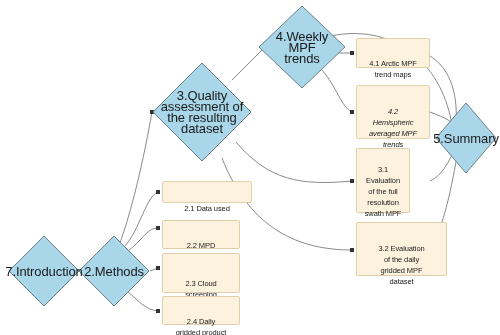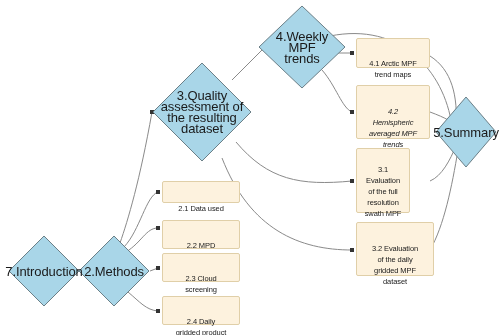--- a/index.html
+++ b/index.html
@@ -140,34 +140,34 @@
 the resulting
 dataset</div>
       </div>
       <div class="node diamond" style="left: 258px; top: 5px; width: 88px; height: 84px;">
         <svg class="dia-shape" viewBox="0 0 88 84" preserveAspectRatio="none">
           <polygon points="44,1 87,42 44,83 1,42" fill="#a9d6e8" stroke="#6b7f87" stroke-width="1"></polygon>
         </svg>
         <div class="dia-label">4.Weekly MPF
 trends</div>
       </div>
-      <div class="node diamond" style="left: 435px; top: 96px; width: 62px; height: 72px;">
+      <div class="node diamond" style="left: 435px; top: 102px; width: 62px; height: 72px;">
         <svg class="dia-shape" viewBox="0 0 62 72" preserveAspectRatio="none">
           <polygon points="31,1 61,36 31,71 1,36" fill="#a9d6e8" stroke="#6b7f87" stroke-width="1"></polygon>
         </svg>
         <div class="dia-label">5.Summary</div>
       </div>
-      <div class="node rect" style="left: 162px; top: 181px; width: 78px; height: 22px;">
+      <div class="node rect" style="left: 162px; top: 181px; width: 90px; height: 22px;">
         <div class="rect-label">2.1 Data used</div>
       </div>
       <div class="node rect" style="left: 162px; top: 220px; width: 78px; height: 29px;">
         <div class="rect-label">2.2 MPD
 retrieval</div>
       </div>
-      <div class="node rect" style="left: 162px; top: 253px; width: 78px; height: 29px;">
+      <div class="node rect" style="left: 162px; top: 253px; width: 78px; height: 40px;">
         <div class="rect-label">2.3 Cloud
 screening</div>
       </div>
       <div class="node rect" style="left: 162px; top: 296px; width: 78px; height: 29px; justify-content: center;">
         <div class="rect-label">2.4 Daily
 gridded product</div>
       </div>
       <div class="node rect" style="left: 356px; top: 38px; width: 74px; height: 30px;">
         <div class="rect-label">4.1 Arctic MPF
 trend maps</div>
@@ -178,21 +178,21 @@
 averaged MPF
 trends</div>
       </div>
       <div class="node rect" style="left: 356px; top: 148px; width: 54px; height: 65px;">
         <div class="rect-label">3.1 Evaluation
 of the full
 resolution
 swath MPF
 dataset</div>
       </div>
-      <div class="node rect" style="left: 356px; top: 222px; width: 78px; height: 54px;">
+      <div class="node rect" style="left: 356px; top: 222px; width: 91px; height: 54px;">
         <div class="rect-label">3.2 Evaluation
 of the daily
 gridded MPF
 dataset</div>
       </div>
     </div>
 
 </div>
 
 </body></html>

